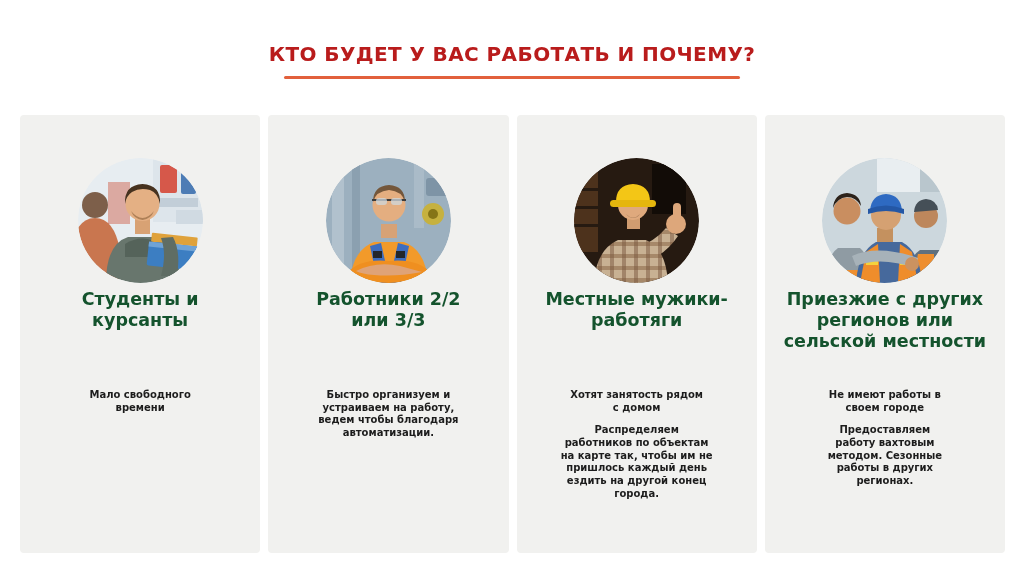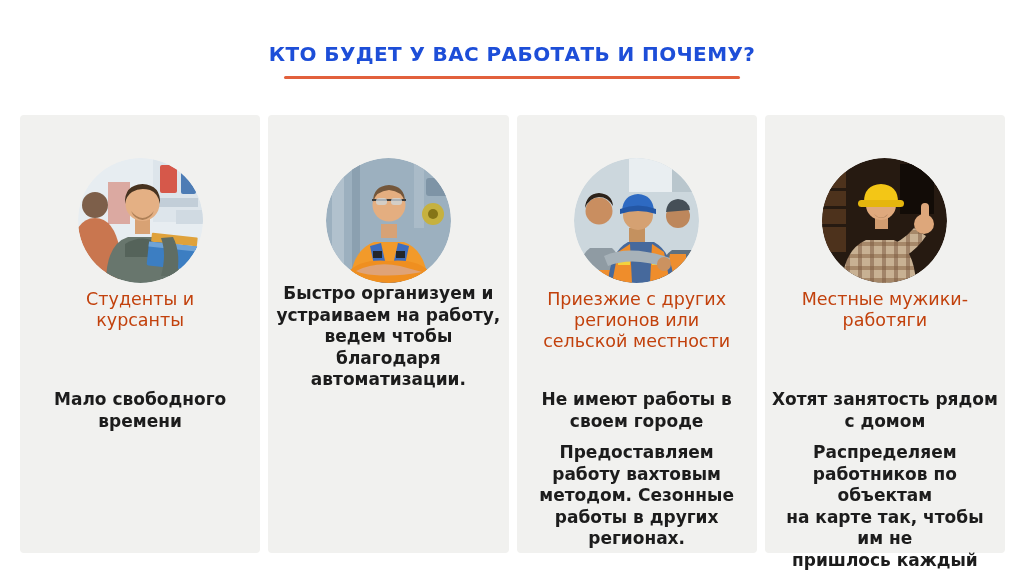--- a/index.html
+++ b/index.html
@@ -12,21 +12,21 @@
     overflow: hidden;
     color: var(--text-color, #1b1b1b);
   }
   .title-wrap { padding-top: 42px; }
   .title {
     margin: 0;
     text-align: center;
     font-size: 20px;
     font-weight: bold;
     letter-spacing: 0.4px;
-    color: #1d4ed8;
+    color: #b91c1c;
   }
   .title-underline {
     width: 456px;
     height: 3px;
     margin: 10px auto 0;
     border-radius: 2px;
     background: var(--accent, #e2603c);
   }
   .columns {
     position: absolute;
@@ -50,28 +50,28 @@
     border-radius: 50%;
     overflow: hidden;
   }
   .photo svg { display: block; }
   .heading {
     margin: 6px auto 0;
     height: 100px;
     max-width: 220px;
     font-size: 17.5px;
     line-height: 1.2;
-    font-weight: normal;
+    font-weight: bold;
     white-space: pre-line;
-    color: #c2410c;
+    color: #14532d;
   }
   .need, .offer {
     margin: 0 auto;
     max-width: 228px;
-    font-size: 17px;
+    font-size: 10px;
     line-height: 1.27;
     font-weight: bold;
     white-space: pre-line;
     color: #1c1c1c;
   }
   .need { margin-bottom: 10px; }
 </style>
 </head>
 <body>
 
@@ -148,24 +148,70 @@
             <path d="M30 113 Q50 103 74 108 L96 114 Q70 119 48 117 Q36 116 30 113 Z" fill="#dfa377"></path>
             <rect x="55" y="66" width="16" height="14" fill="#d7a276"></rect>
             <circle cx="63" cy="47" r="16.5" fill="#e4ae80"></circle>
             <path d="M47 44 Q47 28 63 27 Q79 28 79 44 Q76 33 63 32 Q50 33 47 44 Z" fill="#74573b"></path>
             <path d="M46 42 L80 42" stroke="#3c3b3a" stroke-width="2"></path>
             <rect x="50" y="40" width="11" height="7" rx="3" fill="#cfd8de" opacity="0.75"></rect>
             <rect x="65" y="40" width="11" height="7" rx="3" fill="#cfd8de" opacity="0.75"></rect>
           </g>
         </svg>
       </div>
+      <h2 class="heading">Работники 2/2
+или 3/3</h2>
       <p class="offer">Быстро организуем и
 устраиваем на работу,
 ведем чтобы благодаря
 автоматизации.</p>
+    </section>
+
+    <section class="col">
+      <div class="photo">
+        <svg width="125" height="125" viewBox="0 0 125 125">
+          <defs>
+            <clipPath id="cp3">
+                <circle cx="62.5" cy="62.5" r="62.5"></circle>
+              </clipPath>
+            <pattern id="plaid" width="12" height="12" patternUnits="userSpaceOnUse">
+              <rect width="12" height="12" fill="#c8b193"></rect>
+              <rect width="12" height="4" fill="#8a6547" opacity="0.55"></rect>
+              <rect width="4" height="12" fill="#7a5740" opacity="0.5"></rect>
+            </pattern>
+          </defs>
+          <g clip-path="url(#cp3)">
+            <rect width="125" height="125" fill="#261a11"></rect>
+            <rect x="0" y="14" width="24" height="80" fill="#57381f" opacity="0.8"></rect>
+            <rect x="0" y="30" width="24" height="3" fill="#261a11"></rect>
+            <rect x="0" y="48" width="24" height="3" fill="#261a11"></rect>
+            <rect x="0" y="66" width="24" height="3" fill="#261a11"></rect>
+            <rect x="78" y="6" width="34" height="50" fill="#120c07"></rect>
+            <path d="M20 125 Q22 92 44 82 L72 82 Q92 90 94 125 Z" fill="url(#plaid)"></path>
+            <path d="M62 90 Q80 84 92 70 L104 78 Q92 96 72 104 Z" fill="url(#plaid)"></path>
+            <circle cx="102" cy="66" r="10" fill="#dda77b"></circle>
+            <rect x="99" y="45" width="8" height="17" rx="4" fill="#dda77b"></rect>
+            <rect x="53" y="58" width="13" height="13" fill="#d09c70"></rect>
+            <circle cx="59" cy="47" r="15" fill="#dfa97d"></circle>
+            <path d="M52 56 Q59 63 66 56 Q64 60 59 60 Q55 60 52 56 Z" fill="#9a7250" opacity="0.6"></path>
+            <path d="M42 44 Q42 27 59 26 Q76 27 76 44 Z" fill="#f3c616"></path>
+            <rect x="36" y="42" width="46" height="7" rx="3.5" fill="#e5b60d"></rect>
+          </g>
+        </svg>
+      </div>
+      <h2 class="heading">Местные мужики-
+работяги</h2>
+      <p class="need">Хотят занятость рядом
+с домом</p>
+      <p class="offer">Распределяем
+работников по объектам
+на карте так, чтобы им не
+пришлось каждый день
+ездить на другой конец
+города.</p>
     </section>
 
     <section class="col">
       <div class="photo">
         <svg width="125" height="125" viewBox="0 0 125 125">
           <defs>
               <clipPath id="cp4">
                 <circle cx="62.5" cy="62.5" r="62.5"></circle>
               </clipPath>
             </defs>
@@ -200,58 +246,14 @@
 сельской местности</h2>
       <p class="need">Не имеют работы в
 своем городе</p>
       <p class="offer">Предоставляем
 работу вахтовым
 методом. Сезонные
 работы в других
 регионах.</p>
     </section>
 
-    <section class="col">
-      <div class="photo">
-        <svg width="125" height="125" viewBox="0 0 125 125">
-          <defs>
-            <clipPath id="cp3">
-                <circle cx="62.5" cy="62.5" r="62.5"></circle>
-              </clipPath>
-            <pattern id="plaid" width="12" height="12" patternUnits="userSpaceOnUse">
-              <rect width="12" height="12" fill="#c8b193"></rect>
-              <rect width="12" height="4" fill="#8a6547" opacity="0.55"></rect>
-              <rect width="4" height="12" fill="#7a5740" opacity="0.5"></rect>
-            </pattern>
-          </defs>
-          <g clip-path="url(#cp3)">
-            <rect width="125" height="125" fill="#261a11"></rect>
-            <rect x="0" y="14" width="24" height="80" fill="#57381f" opacity="0.8"></rect>
-            <rect x="0" y="30" width="24" height="3" fill="#261a11"></rect>
-            <rect x="0" y="48" width="24" height="3" fill="#261a11"></rect>
-            <rect x="0" y="66" width="24" height="3" fill="#261a11"></rect>
-            <rect x="78" y="6" width="34" height="50" fill="#120c07"></rect>
-            <path d="M20 125 Q22 92 44 82 L72 82 Q92 90 94 125 Z" fill="url(#plaid)"></path>
-            <path d="M62 90 Q80 84 92 70 L104 78 Q92 96 72 104 Z" fill="url(#plaid)"></path>
-            <circle cx="102" cy="66" r="10" fill="#dda77b"></circle>
-            <rect x="99" y="45" width="8" height="17" rx="4" fill="#dda77b"></rect>
-            <rect x="53" y="58" width="13" height="13" fill="#d09c70"></rect>
-            <circle cx="59" cy="47" r="15" fill="#dfa97d"></circle>
-            <path d="M52 56 Q59 63 66 56 Q64 60 59 60 Q55 60 52 56 Z" fill="#9a7250" opacity="0.6"></path>
-            <path d="M42 44 Q42 27 59 26 Q76 27 76 44 Z" fill="#f3c616"></path>
-            <rect x="36" y="42" width="46" height="7" rx="3.5" fill="#e5b60d"></rect>
-          </g>
-        </svg>
-      </div>
-      <h2 class="heading">Местные мужики-
-работяги</h2>
-      <p class="need">Хотят занятость рядом
-с домом</p>
-      <p class="offer">Распределяем
-работников по объектам
-на карте так, чтобы им не
-пришлось каждый день
-ездить на другой конец
-города.</p>
-    </section>
-
   </div>
 </div>
 
 </body></html>

